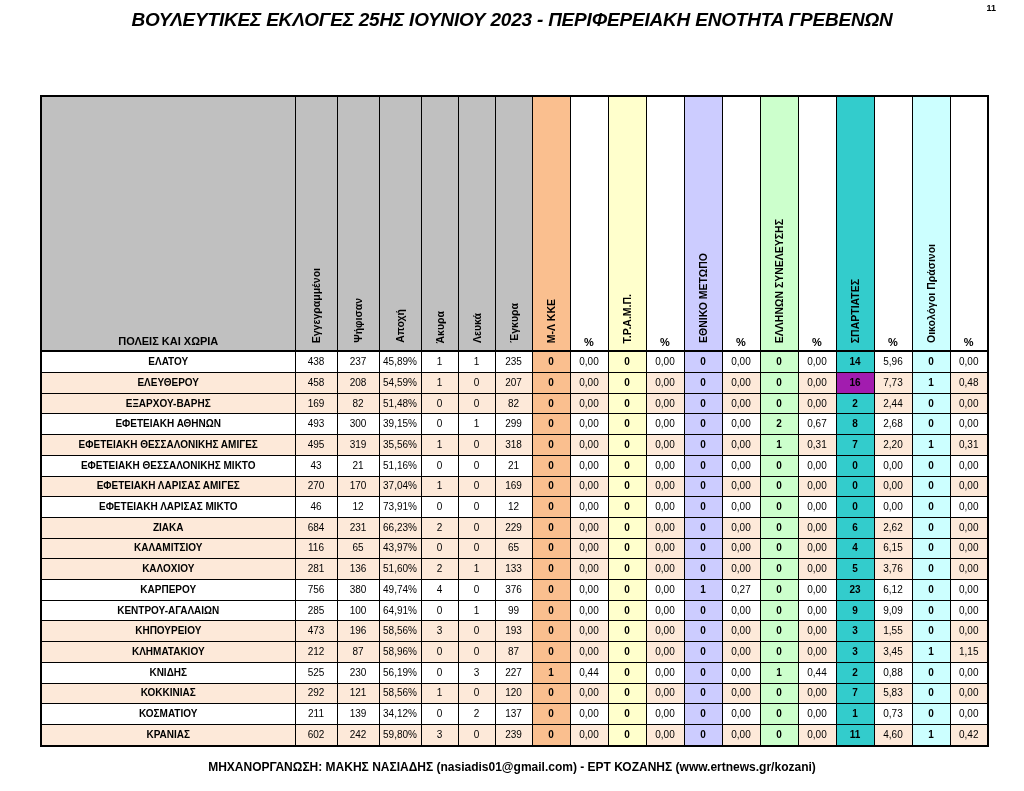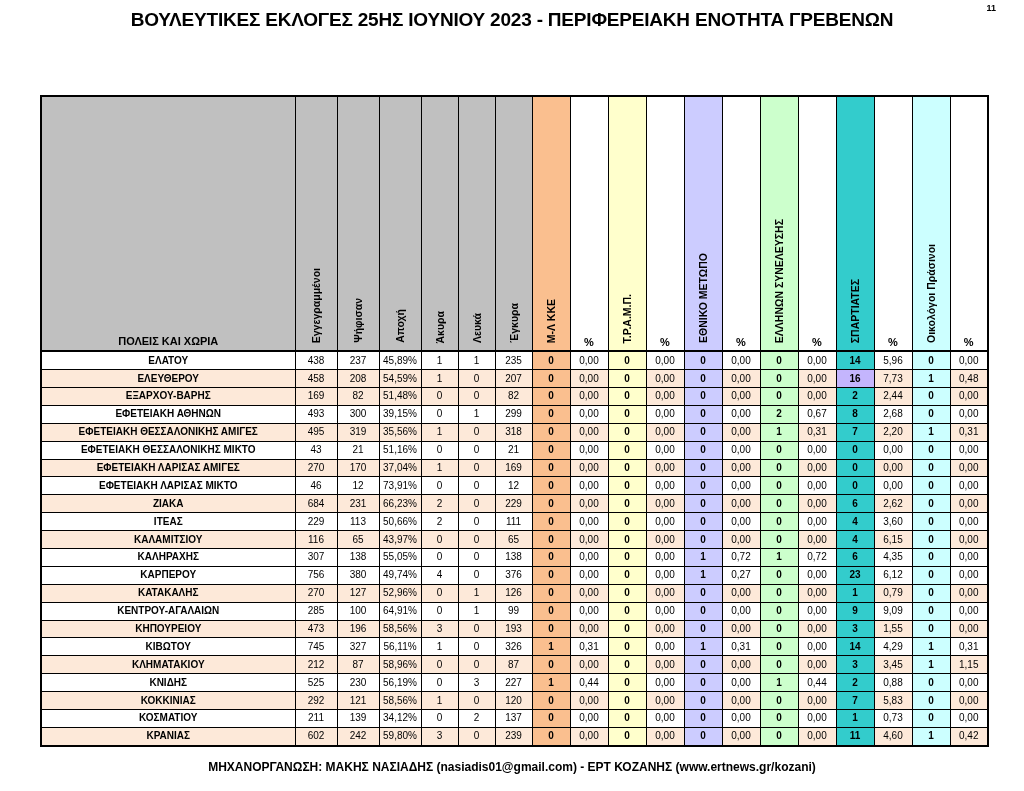--- a/index.html
+++ b/index.html
@@ -1,17 +1,17 @@
 <!DOCTYPE html>
 <html><head>
 <meta charset="utf-8">
 <style>
   html,body{margin:0;padding:0;background:#fff;}
   body{width:1024px;height:791px;position:relative;font-family:"Liberation Sans",sans-serif;color:#000;overflow:hidden;}
-  .title{position:absolute;top:9px;left:0;width:100%;text-align:center;font-size:19px;font-weight:bold;letter-spacing:-0.2px;}
+  .title{position:absolute;top:9px;left:0;width:100%;text-align:center;font-size:19px;font-weight:bold;letter-spacing:-0.2px;font-style:italic;}
   .pageno{position:absolute;top:3px;right:28px;font-size:9px;font-weight:bold;}
   table.results{position:absolute;left:40px;top:95px;width:947px;height:652px;border-collapse:collapse;table-layout:fixed;border:2px solid #000;}
   th,td{border:1px solid #000;padding:0;text-align:center;vertical-align:middle;overflow:hidden;}
   thead th{height:250px;vertical-align:bottom;background:#C0C0C0;border-bottom:2px solid #000;}
   .th-name{font-size:11px;font-weight:bold;padding-bottom:3px;}
   .th-v .vt{display:inline-block;writing-mode:vertical-rl;transform:rotate(180deg);font-size:10.5px;font-weight:bold;white-space:nowrap;margin-bottom:3px;max-height:240px;}
   .th-pct{background:#fff;font-size:11px;font-weight:bold;padding-bottom:2px;}
   tbody td{font-size:10px;line-height:12px;}
   tbody td.name{font-weight:bold;}
   tbody td.pv{font-weight:bold;}
@@ -102,21 +102,21 @@
         <td class="stat">0</td>
         <td class="stat">207</td>
         <td class="pv" style="background: rgb(250, 191, 143);">0</td>
         <td class="pp">0,00</td>
         <td class="pv" style="background: rgb(255, 255, 204);">0</td>
         <td class="pp">0,00</td>
         <td class="pv" style="background: rgb(204, 204, 255);">0</td>
         <td class="pp">0,00</td>
         <td class="pv" style="background: rgb(204, 255, 204);">0</td>
         <td class="pp">0,00</td>
-        <td class="pv" style="background: #c4b5fd;">16</td>
+        <td class="pv" style="background: #a21caf;">16</td>
         <td class="pp">7,73</td>
         <td class="pv" style="background: rgb(204, 255, 255);">1</td>
         <td class="pp">0,48</td>
       </tr>
       <tr class="stripe">
         <td class="name">ΕΞΑΡΧΟΥ-ΒΑΡΗΣ</td>
         <td class="stat">169</td>
         <td class="stat">82</td>
         <td class="stat">51,48%</td>
         <td class="stat">0</td>
@@ -254,41 +254,20 @@
         <td class="pp">0,00</td>
         <td class="pv" style="background: rgb(204, 204, 255);">0</td>
         <td class="pp">0,00</td>
         <td class="pv" style="background: rgb(204, 255, 204);">0</td>
         <td class="pp">0,00</td>
         <td class="pv" style="background: rgb(51, 204, 204);">6</td>
         <td class="pp">2,62</td>
         <td class="pv" style="background: rgb(204, 255, 255);">0</td>
         <td class="pp">0,00</td>
       </tr>
-      <tr class="plain">
-        <td class="name">ΙΤΕΑΣ</td>
-        <td class="stat">229</td>
-        <td class="stat">113</td>
-        <td class="stat">50,66%</td>
-        <td class="stat">2</td>
-        <td class="stat">0</td>
-        <td class="stat">111</td>
-        <td class="pv" style="background: rgb(250, 191, 143);">0</td>
-        <td class="pp">0,00</td>
-        <td class="pv" style="background: rgb(255, 255, 204);">0</td>
-        <td class="pp">0,00</td>
-        <td class="pv" style="background: rgb(204, 204, 255);">0</td>
-        <td class="pp">0,00</td>
-        <td class="pv" style="background: rgb(204, 255, 204);">0</td>
-        <td class="pp">0,00</td>
-        <td class="pv" style="background: rgb(51, 204, 204);">4</td>
-        <td class="pp">3,60</td>
-        <td class="pv" style="background: rgb(204, 255, 255);">0</td>
-        <td class="pp">0,00</td>
-      </tr>
       <tr class="stripe">
         <td class="name">ΚΑΛΑΜΙΤΣΙΟΥ</td>
         <td class="stat">116</td>
         <td class="stat">65</td>
         <td class="stat">43,97%</td>
         <td class="stat">0</td>
         <td class="stat">0</td>
         <td class="stat">65</td>
         <td class="pv" style="background: rgb(250, 191, 143);">0</td>
         <td class="pp">0,00</td>
@@ -296,38 +275,38 @@
         <td class="pp">0,00</td>
         <td class="pv" style="background: rgb(204, 204, 255);">0</td>
         <td class="pp">0,00</td>
         <td class="pv" style="background: rgb(204, 255, 204);">0</td>
         <td class="pp">0,00</td>
         <td class="pv" style="background: rgb(51, 204, 204);">4</td>
         <td class="pp">6,15</td>
         <td class="pv" style="background: rgb(204, 255, 255);">0</td>
         <td class="pp">0,00</td>
       </tr>
-      <tr class="plain">
-        <td class="name">ΚΑΛΗΡΑΧΗΣ</td>
-        <td class="stat">307</td>
-        <td class="stat">138</td>
-        <td class="stat">55,05%</td>
-        <td class="stat">0</td>
-        <td class="stat">0</td>
-        <td class="stat">138</td>
-        <td class="pv" style="background: rgb(250, 191, 143);">0</td>
-        <td class="pp">0,00</td>
-        <td class="pv" style="background: rgb(255, 255, 204);">0</td>
-        <td class="pp">0,00</td>
-        <td class="pv" style="background: rgb(204, 204, 255);">1</td>
-        <td class="pp">0,72</td>
-        <td class="pv" style="background: rgb(204, 255, 204);">1</td>
-        <td class="pp">0,72</td>
-        <td class="pv" style="background: rgb(51, 204, 204);">6</td>
-        <td class="pp">4,35</td>
+      <tr class="stripe">
+        <td class="name">ΚΑΛΟΧΙΟΥ</td>
+        <td class="stat">281</td>
+        <td class="stat">136</td>
+        <td class="stat">51,60%</td>
+        <td class="stat">2</td>
+        <td class="stat">1</td>
+        <td class="stat">133</td>
+        <td class="pv" style="background: rgb(250, 191, 143);">0</td>
+        <td class="pp">0,00</td>
+        <td class="pv" style="background: rgb(255, 255, 204);">0</td>
+        <td class="pp">0,00</td>
+        <td class="pv" style="background: rgb(204, 204, 255);">0</td>
+        <td class="pp">0,00</td>
+        <td class="pv" style="background: rgb(204, 255, 204);">0</td>
+        <td class="pp">0,00</td>
+        <td class="pv" style="background: rgb(51, 204, 204);">5</td>
+        <td class="pp">3,76</td>
         <td class="pv" style="background: rgb(204, 255, 255);">0</td>
         <td class="pp">0,00</td>
       </tr>
       <tr class="plain">
         <td class="name">ΚΑΡΠΕΡΟΥ</td>
         <td class="stat">756</td>
         <td class="stat">380</td>
         <td class="stat">49,74%</td>
         <td class="stat">4</td>
         <td class="stat">0</td>
@@ -338,41 +317,20 @@
         <td class="pp">0,00</td>
         <td class="pv" style="background: rgb(204, 204, 255);">1</td>
         <td class="pp">0,27</td>
         <td class="pv" style="background: rgb(204, 255, 204);">0</td>
         <td class="pp">0,00</td>
         <td class="pv" style="background: rgb(51, 204, 204);">23</td>
         <td class="pp">6,12</td>
         <td class="pv" style="background: rgb(204, 255, 255);">0</td>
         <td class="pp">0,00</td>
       </tr>
-      <tr class="stripe">
-        <td class="name">ΚΑΤΑΚΑΛΗΣ</td>
-        <td class="stat">270</td>
-        <td class="stat">127</td>
-        <td class="stat">52,96%</td>
-        <td class="stat">0</td>
-        <td class="stat">1</td>
-        <td class="stat">126</td>
-        <td class="pv" style="background: rgb(250, 191, 143);">0</td>
-        <td class="pp">0,00</td>
-        <td class="pv" style="background: rgb(255, 255, 204);">0</td>
-        <td class="pp">0,00</td>
-        <td class="pv" style="background: rgb(204, 204, 255);">0</td>
-        <td class="pp">0,00</td>
-        <td class="pv" style="background: rgb(204, 255, 204);">0</td>
-        <td class="pp">0,00</td>
-        <td class="pv" style="background: rgb(51, 204, 204);">1</td>
-        <td class="pp">0,79</td>
-        <td class="pv" style="background: rgb(204, 255, 255);">0</td>
-        <td class="pp">0,00</td>
-      </tr>
       <tr class="plain">
         <td class="name">ΚΕΝΤΡΟΥ-ΑΓΑΛΑΙΩΝ</td>
         <td class="stat">285</td>
         <td class="stat">100</td>
         <td class="stat">64,91%</td>
         <td class="stat">0</td>
         <td class="stat">1</td>
         <td class="stat">99</td>
         <td class="pv" style="background: rgb(250, 191, 143);">0</td>
         <td class="pp">0,00</td>
@@ -400,41 +358,20 @@
         <td class="pv" style="background: rgb(255, 255, 204);">0</td>
         <td class="pp">0,00</td>
         <td class="pv" style="background: rgb(204, 204, 255);">0</td>
         <td class="pp">0,00</td>
         <td class="pv" style="background: rgb(204, 255, 204);">0</td>
         <td class="pp">0,00</td>
         <td class="pv" style="background: rgb(51, 204, 204);">3</td>
         <td class="pp">1,55</td>
         <td class="pv" style="background: rgb(204, 255, 255);">0</td>
         <td class="pp">0,00</td>
-      </tr>
-      <tr class="plain">
-        <td class="name">ΚΙΒΩΤΟΥ</td>
-        <td class="stat">745</td>
-        <td class="stat">327</td>
-        <td class="stat">56,11%</td>
-        <td class="stat">1</td>
-        <td class="stat">0</td>
-        <td class="stat">326</td>
-        <td class="pv" style="background: rgb(250, 191, 143);">1</td>
-        <td class="pp">0,31</td>
-        <td class="pv" style="background: rgb(255, 255, 204);">0</td>
-        <td class="pp">0,00</td>
-        <td class="pv" style="background: rgb(204, 204, 255);">1</td>
-        <td class="pp">0,31</td>
-        <td class="pv" style="background: rgb(204, 255, 204);">0</td>
-        <td class="pp">0,00</td>
-        <td class="pv" style="background: rgb(51, 204, 204);">14</td>
-        <td class="pp">4,29</td>
-        <td class="pv" style="background: rgb(204, 255, 255);">1</td>
-        <td class="pp">0,31</td>
       </tr>
       <tr class="stripe">
         <td class="name">ΚΛΗΜΑΤΑΚΙΟΥ</td>
         <td class="stat">212</td>
         <td class="stat">87</td>
         <td class="stat">58,96%</td>
         <td class="stat">0</td>
         <td class="stat">0</td>
         <td class="stat">87</td>
         <td class="pv" style="background: rgb(250, 191, 143);">0</td>

